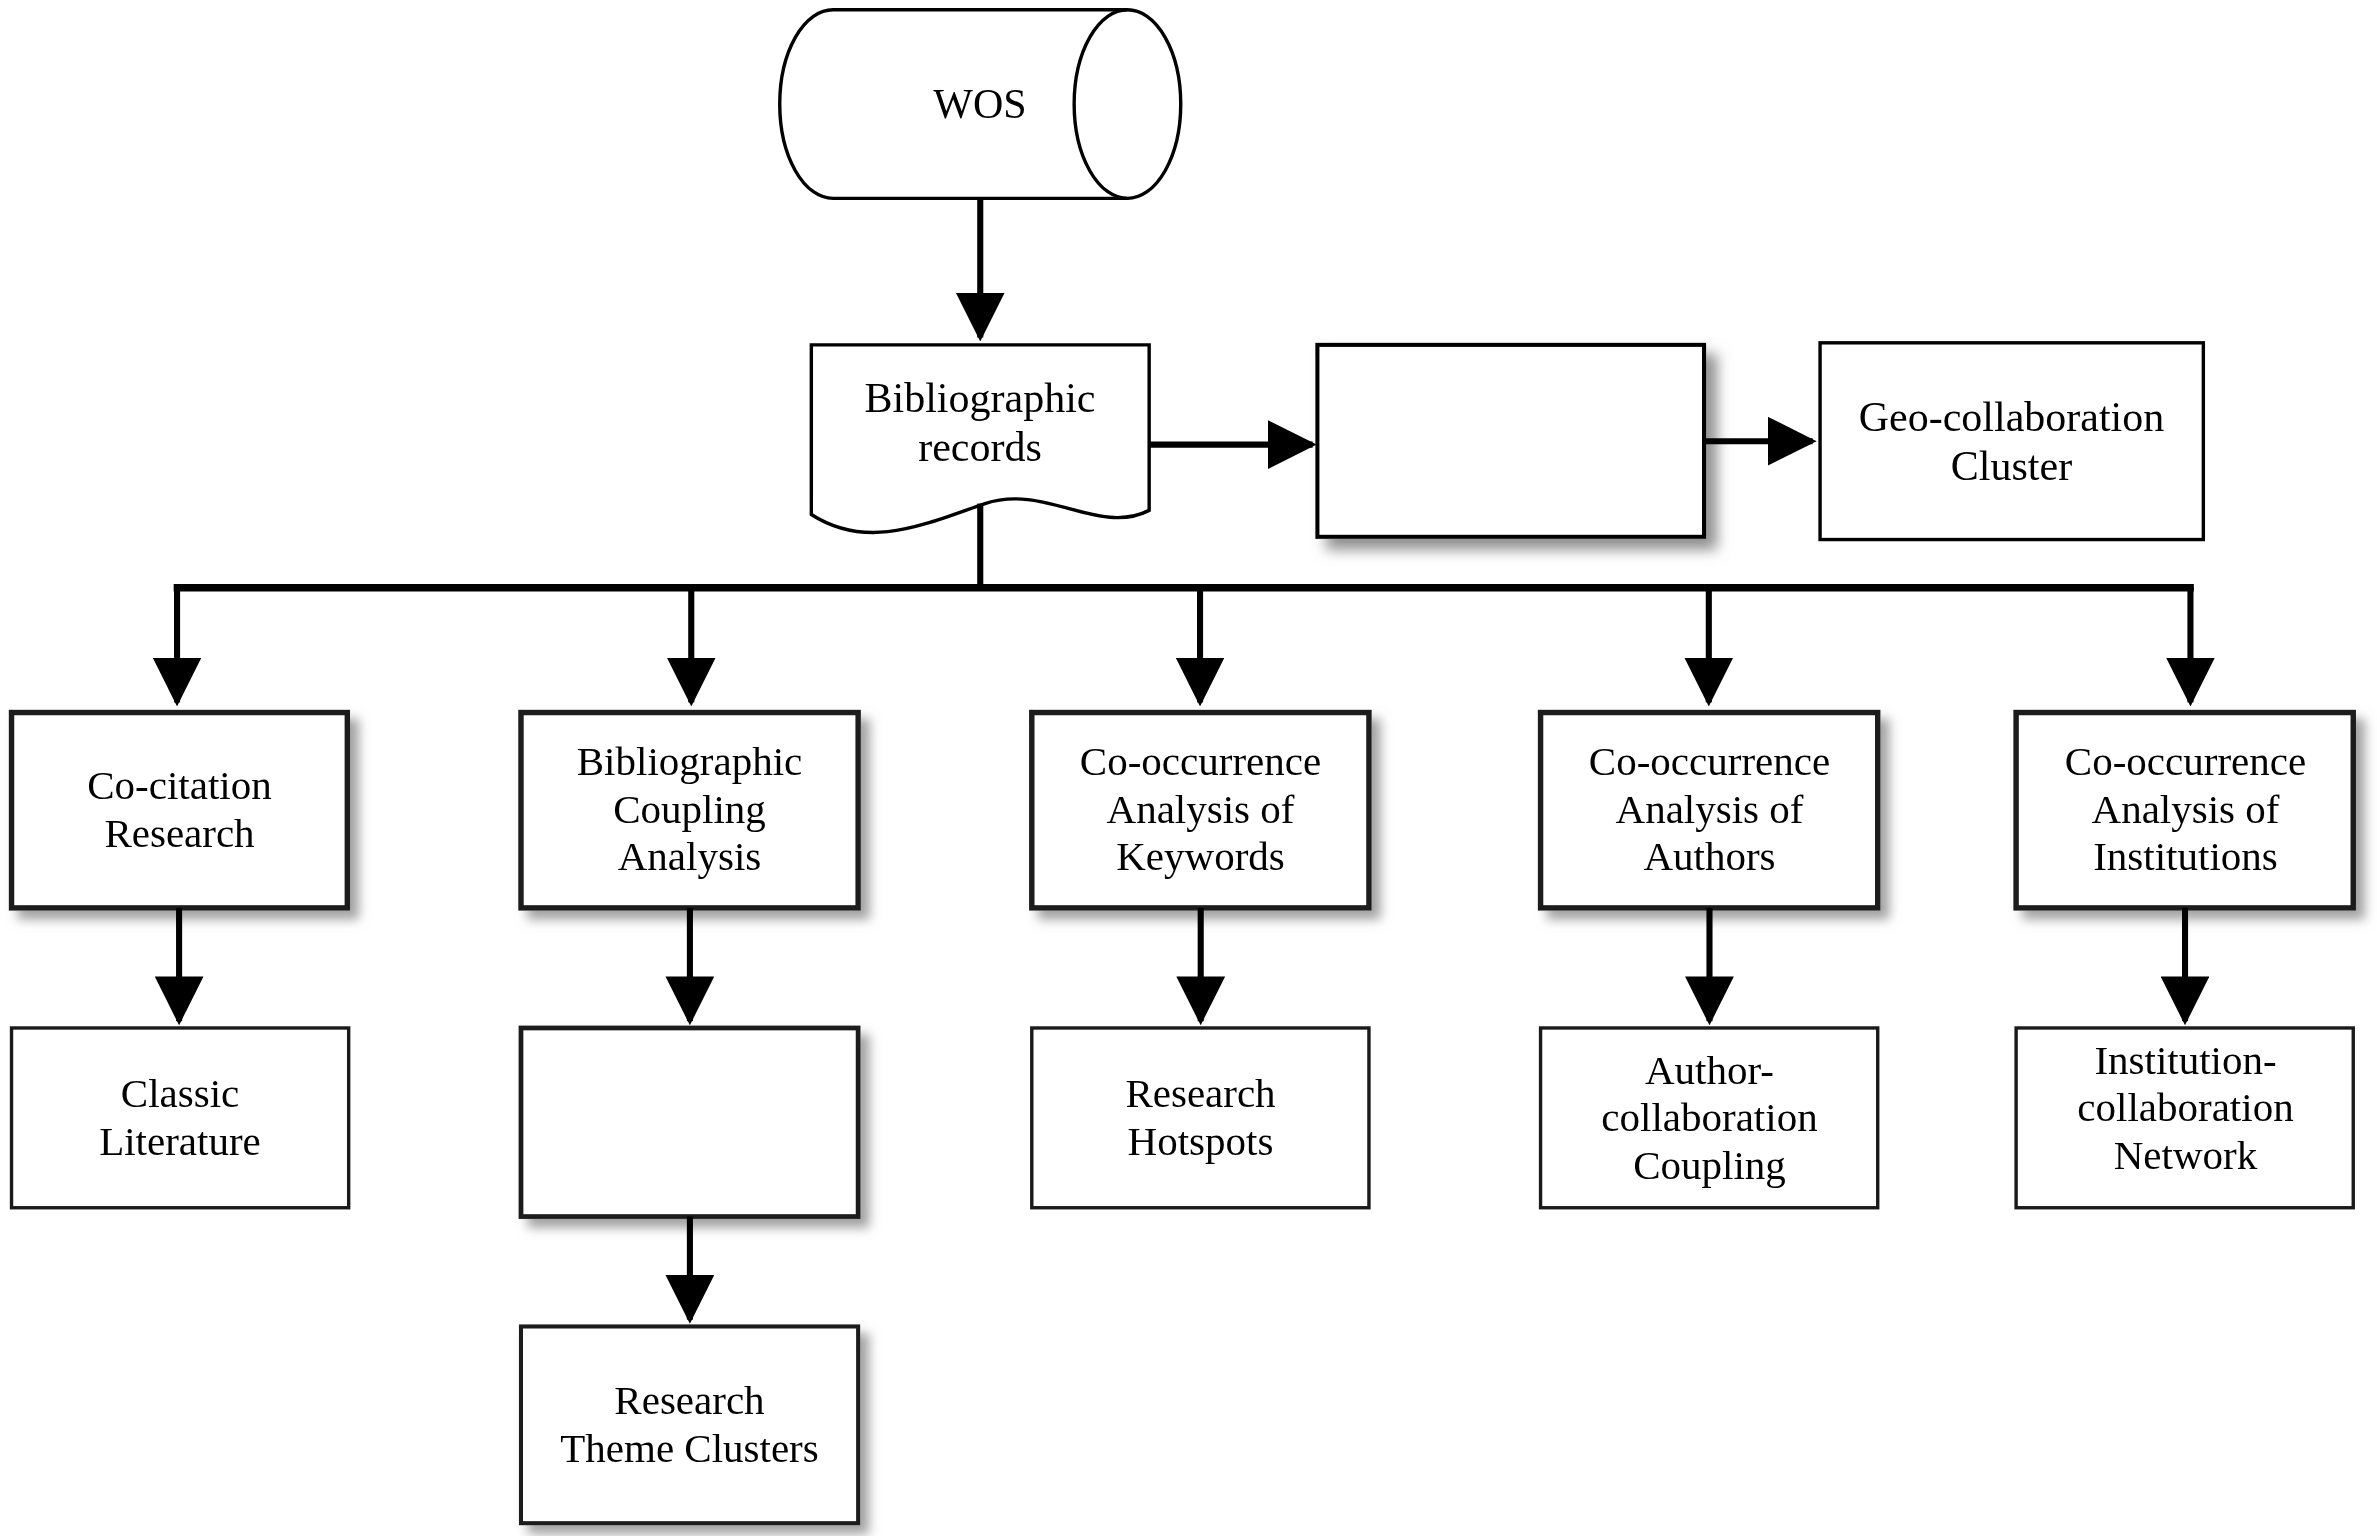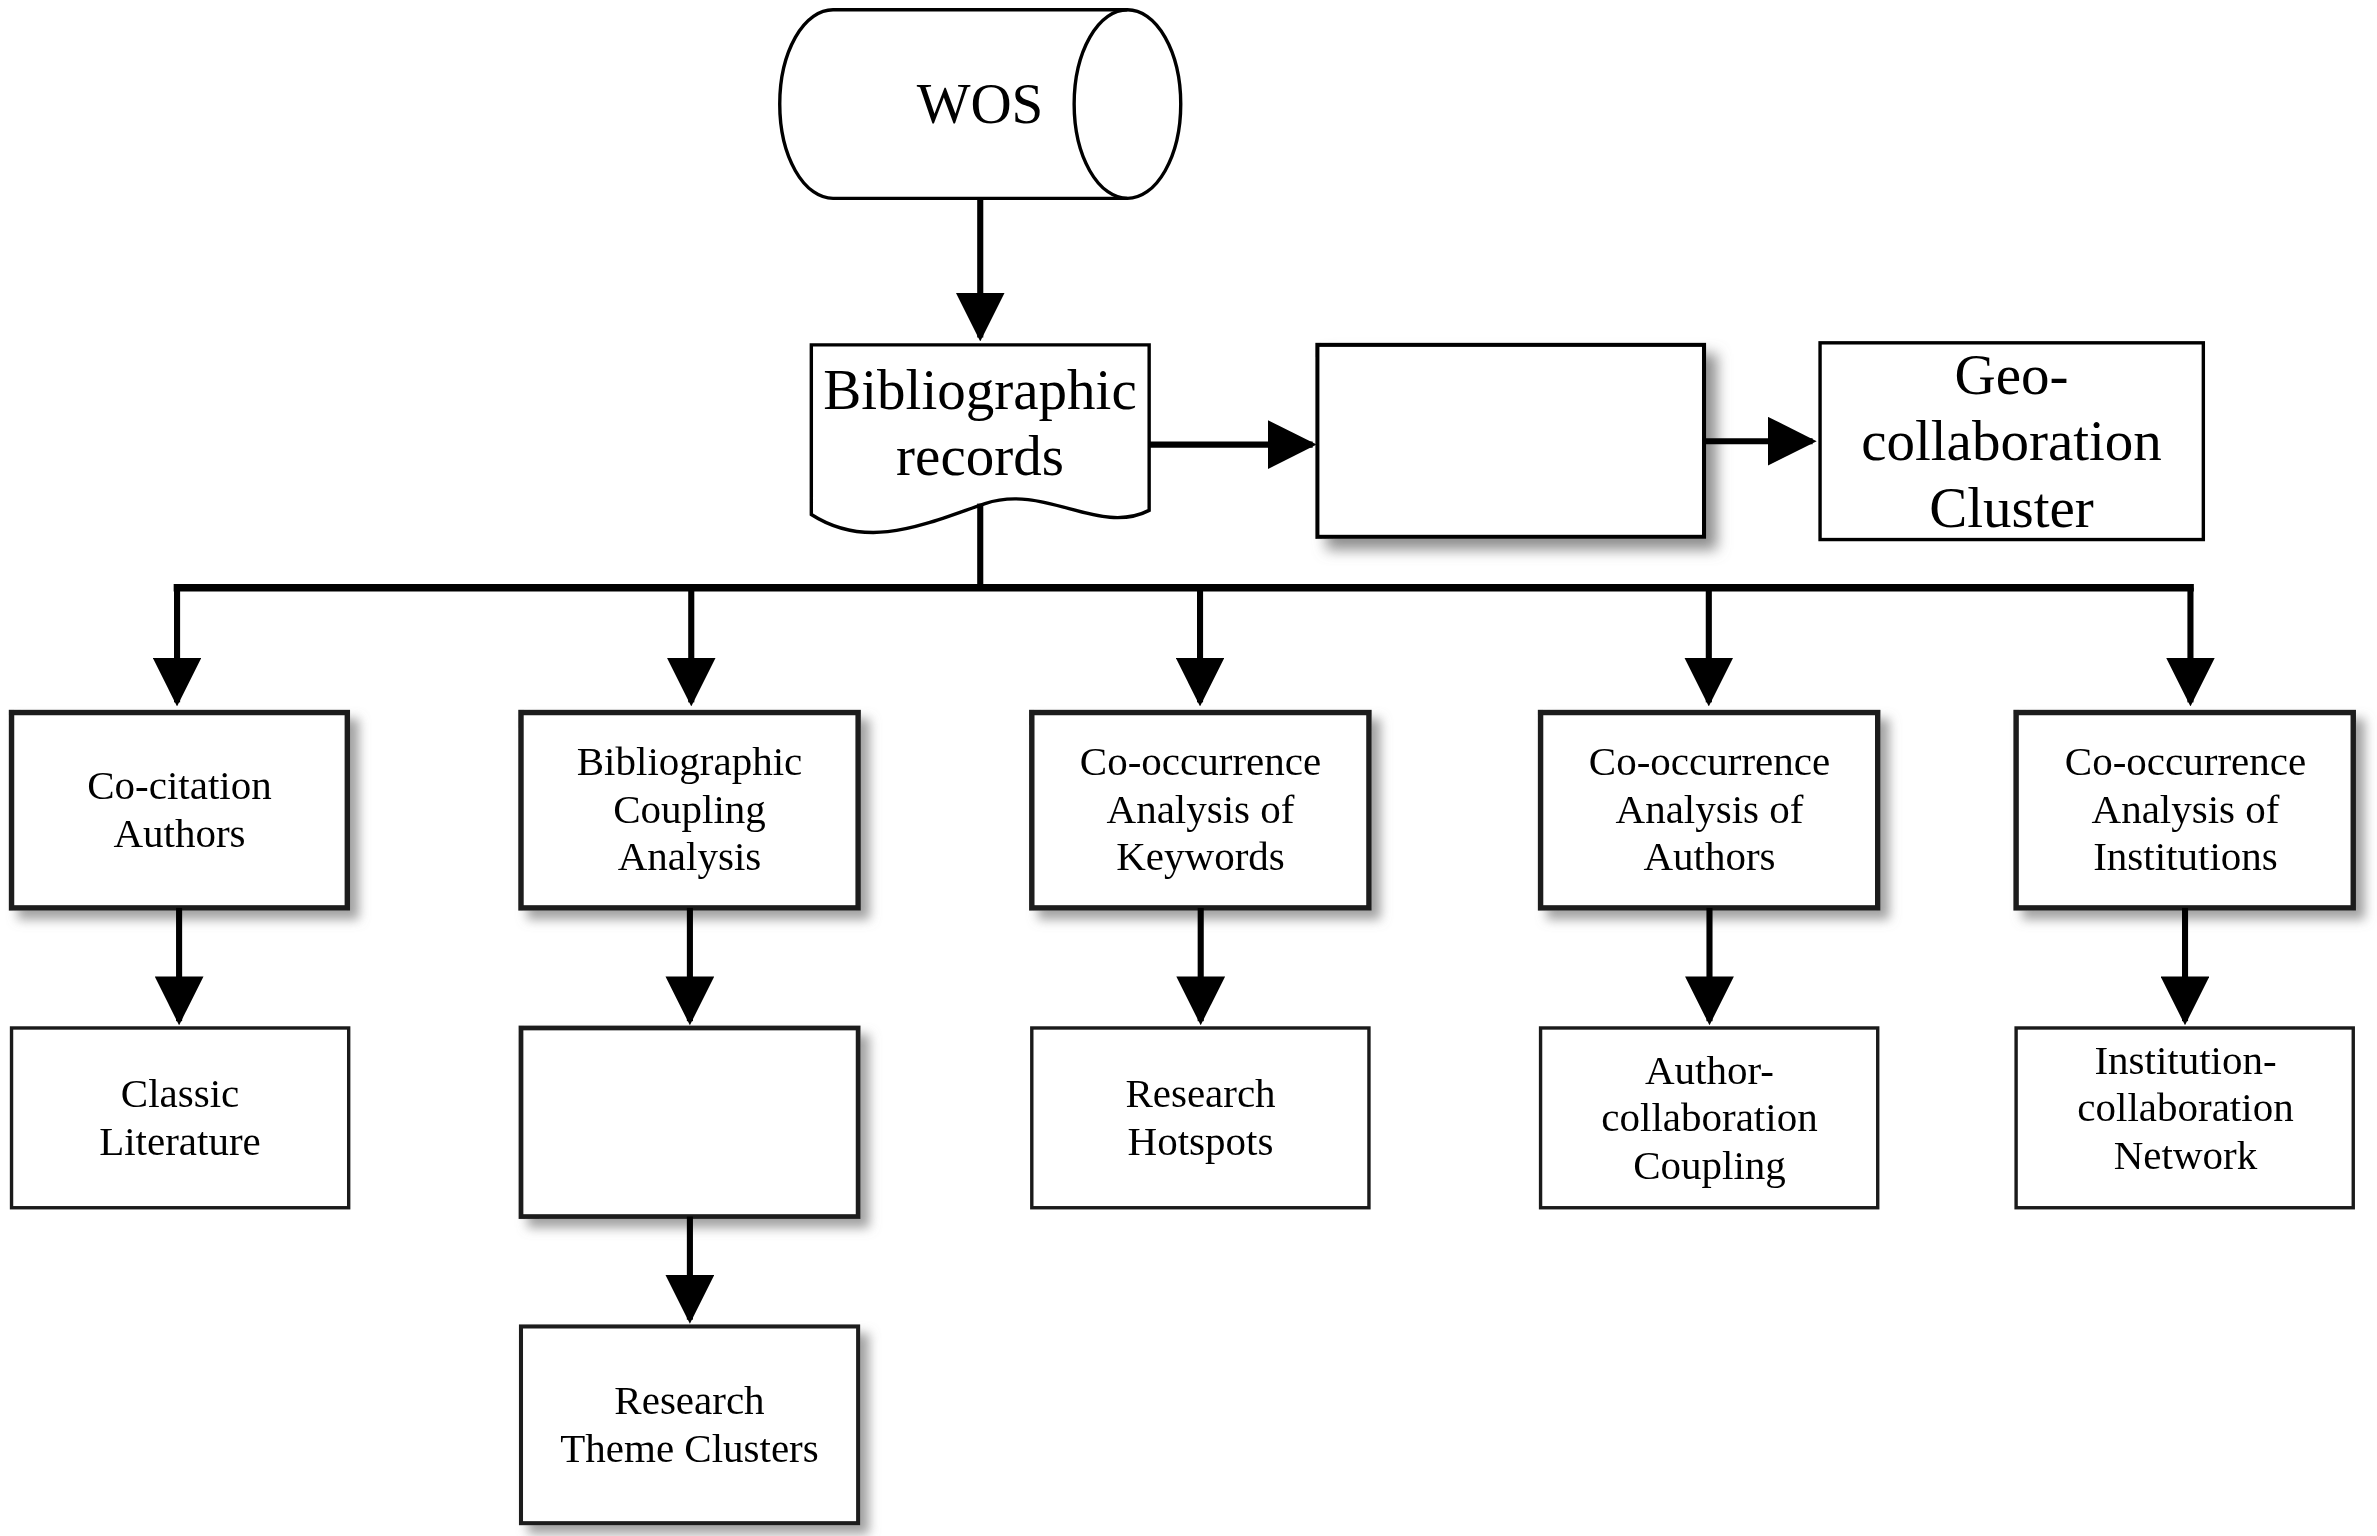--- a/index.html
+++ b/index.html
@@ -29,21 +29,21 @@
     display: flex;
     align-items: center;
     justify-content: center;
     text-align: center;
     color: #000000;
     font-family: "Liberation Serif", "DejaVu Serif", serif;
     line-height: 1.16;
     pointer-events: none;
     white-space: pre-line;
   }
-  .lbl-xl { font-size: 57px; }
+  .lbl-xl { font-size: 42px; }
   .lbl-lg { font-size: 41px; }
 </style>
 </head>
 <body>
 
 <div id="canvas">
 
   <svg id="flow" viewBox="0 0 3504 2265">
     <defs>
       <marker id="arrowhead" viewBox="0 0 12 12" refX="11" refY="6" markerWidth="8" markerHeight="8" orient="auto-start-reverse">
@@ -125,21 +125,21 @@
   <div class="node-label lbl-xl" style="left:811px; top:9.5px; width:338px; height:189px;">WOS</div>
 
   <div class="node-label lbl-xl" style="left:811px; top:345px; width:338px; height:156px;">Bibliographic
 records</div>
 
 
   <div class="node-label lbl-xl" style="left:1820px; top:343px; width:383px; height:197px;">Geo-collaboration
 Cluster</div>
 
   <div class="node-label lbl-lg" style="left:11.5px; top:712px; width:336px; height:195px;">Co-citation
-Authors</div>
+Research</div>
 
   <div class="node-label lbl-lg" style="left:521px; top:712px; width:337px; height:195px;">Bibliographic
 Coupling
 Analysis</div>
 
   <div class="node-label lbl-lg" style="left:1032px; top:712px; width:337px; height:195px;">Co-occurrence
 Analysis of
 Keywords</div>
 
   <div class="node-label lbl-lg" style="left:1541px; top:712px; width:337px; height:195px;">Co-occurrence

